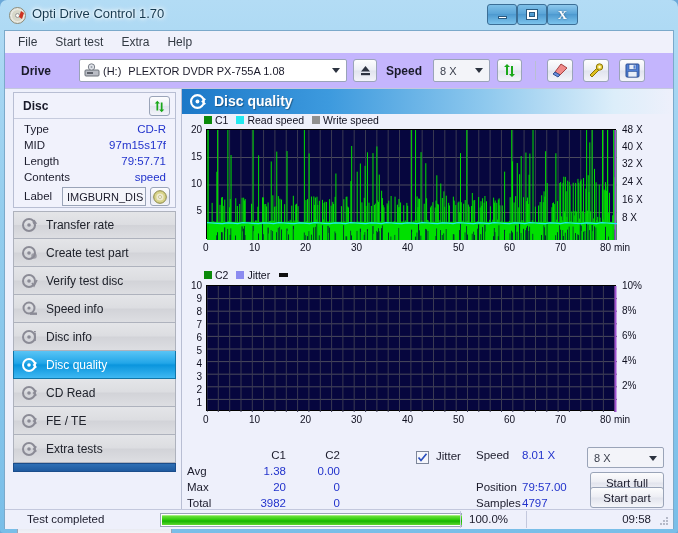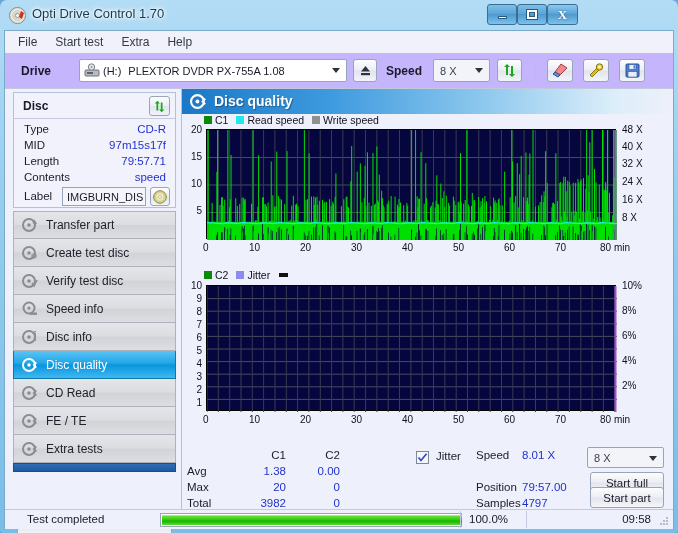--- a/index.html
+++ b/index.html
@@ -425,29 +425,29 @@
         </div>
       </div>
 
       <div id="nav">
         <div class="nav-item">
           <svg class="nav-icon" viewBox="0 0 16 16">
             <circle cx="7" cy="8" r="6" fill="none" stroke="#8b8b96" stroke-width="2"></circle>
             <circle cx="7" cy="8" r="1.8" fill="#8b8b96"></circle>
             <path d="M12 3 L14 6 L11.5 6 L13.5 9" stroke="#8b8b96" stroke-width="1.3" fill="none"></path>
           </svg>
-          <span class="nav-label">Transfer part</span>
+          <span class="nav-label">Transfer rate</span>
         </div>
         <div class="nav-item">
           <svg class="nav-icon" viewBox="0 0 16 16">
             <circle cx="7" cy="8" r="6" fill="none" stroke="#8b8b96" stroke-width="2"></circle>
             <circle cx="7" cy="8" r="1.8" fill="#8b8b96"></circle>
             <circle cx="12" cy="11" r="2.8" fill="#8b8b96" opacity="0.75"></circle>
           </svg>
-          <span class="nav-label">Create test disc</span>
+          <span class="nav-label">Create test part</span>
         </div>
         <div class="nav-item">
           <svg class="nav-icon" viewBox="0 0 16 16">
             <circle cx="7" cy="8" r="6" fill="none" stroke="#8b8b96" stroke-width="2"></circle>
             <circle cx="7" cy="8" r="1.8" fill="#8b8b96"></circle>
             <path d="M10 10 L12 13 L15 7" stroke="#8b8b96" stroke-width="1.6" fill="none"></path>
           </svg>
           <span class="nav-label">Verify test disc</span>
         </div>
         <div class="nav-item">

